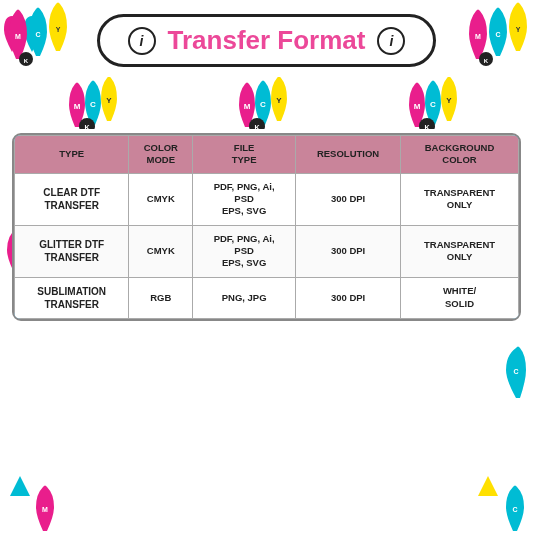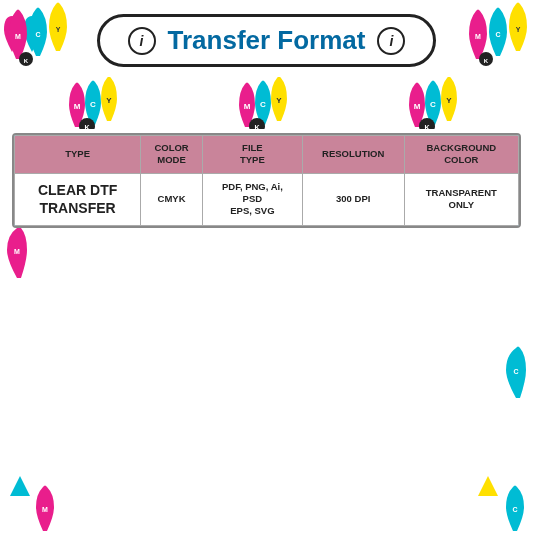--- a/index.html
+++ b/index.html
@@ -40,21 +40,21 @@
       display: flex;
       align-items: center;
       gap: 12px;
       margin-bottom: 10px;
       margin-top: 4px;
     }
 
     .title-text {
       font-size: 26px;
       font-weight: bold;
-      color: #0369a1;
+      color: #ec4899;
       font-family: Arial Black, Arial, sans-serif;
     }
 
     .info-circle {
       width: 28px;
       height: 28px;
       border-radius: 50%;
       border: 2px solid #222;
       display: flex;
       align-items: center;
@@ -70,21 +70,21 @@
     .drops-row {
       display: flex;
       justify-content: space-around;
       width: 100%;
       margin-bottom: 6px;
     }
 
     .table-container {
       width: 100%;
       border: 2px solid #888;
-      border-radius: 4px;
+      border-radius: 9px;
       overflow: hidden;
       background: #7dd3fc;
     }
 
     table {
       width: 100%;
       border-collapse: collapse;
       font-size: 10px;
     }
 
@@ -113,21 +113,21 @@
 
     tr:nth-child(odd) td {
       background: #ffffff;
     }
     tr:nth-child(even) td {
       background: #fafafa;
     }
 
     .type-col {
       font-weight: 900;
-      font-size: 14px;
+      font-size: 10px;
       text-transform: uppercase;
     }
   </style>
 </head>
 <body>
 
 <div class="bg-pattern">
 
   <svg style="position:absolute;top:2px;left:2px;width:55px;height:60px;overflow:visible;" viewBox="0 0 55 60">
 
@@ -249,17 +249,31 @@
         </tr>
       </thead>
       <tbody>
         <tr>
           <td class="type-col">CLEAR DTF<br>TRANSFER</td>
           <td>CMYK</td>
           <td>PDF, PNG, Ai,<br>PSD<br>EPS, SVG</td>
           <td>300 DPI</td>
           <td>TRANSPARENT<br>ONLY</td>
         </tr>
+        <tr>
+          <td class="type-col">GLITTER DTF<br>TRANSFER</td>
+          <td>CMYK</td>
+          <td>PDF, PNG, Ai,<br>PSD<br>EPS, SVG</td>
+          <td>300 DPI</td>
+          <td>TRANSPARENT<br>ONLY</td>
+        </tr>
+        <tr>
+          <td class="type-col">SUBLIMATION<br>TRANSFER</td>
+          <td>RGB</td>
+          <td>PNG, JPG</td>
+          <td>300 DPI</td>
+          <td>WHITE/<br>SOLID</td>
+        </tr>
       </tbody>
     </table>
   </div>
 
 </div>
 
 </body></html>

